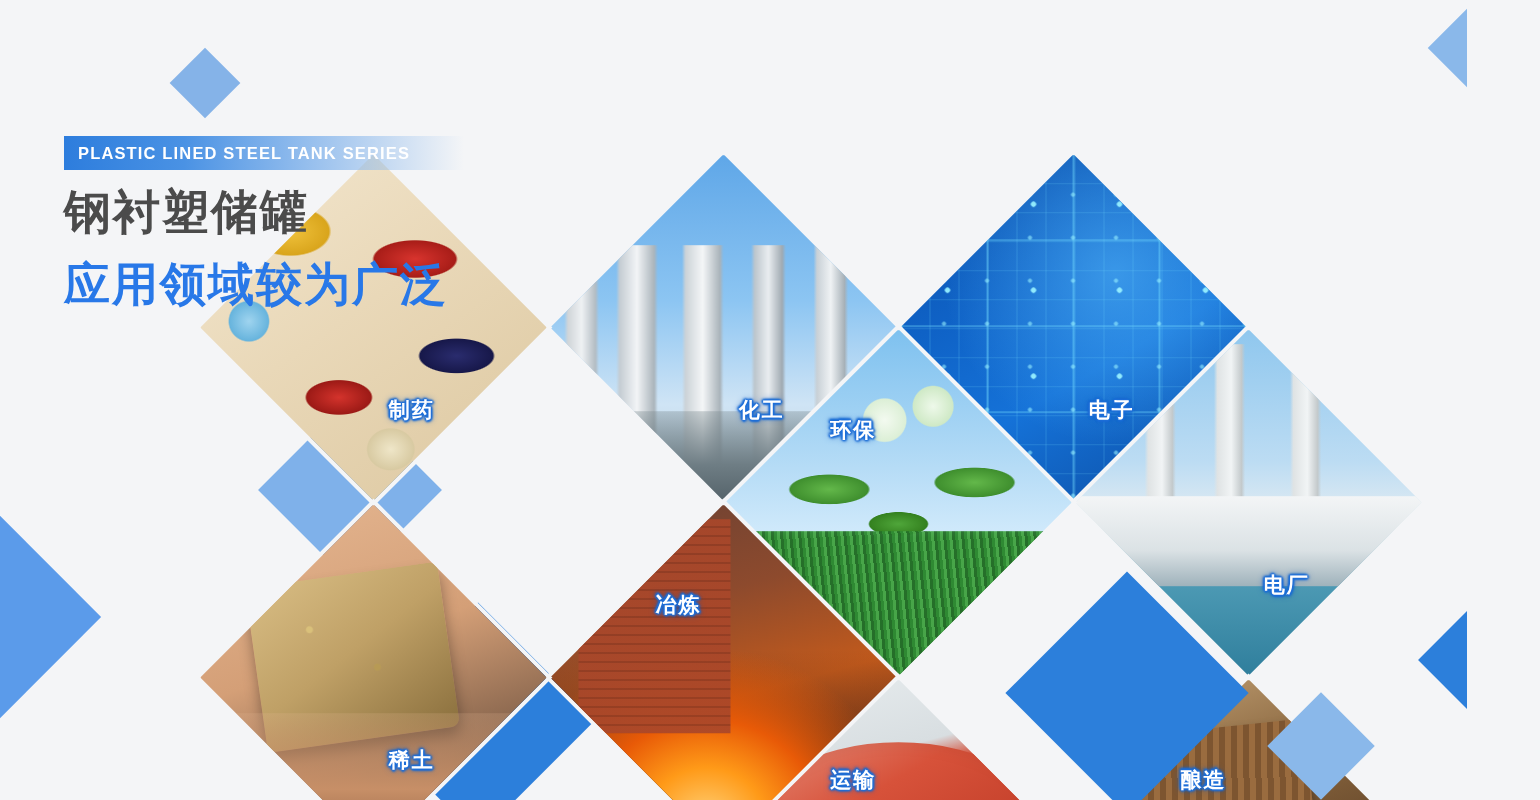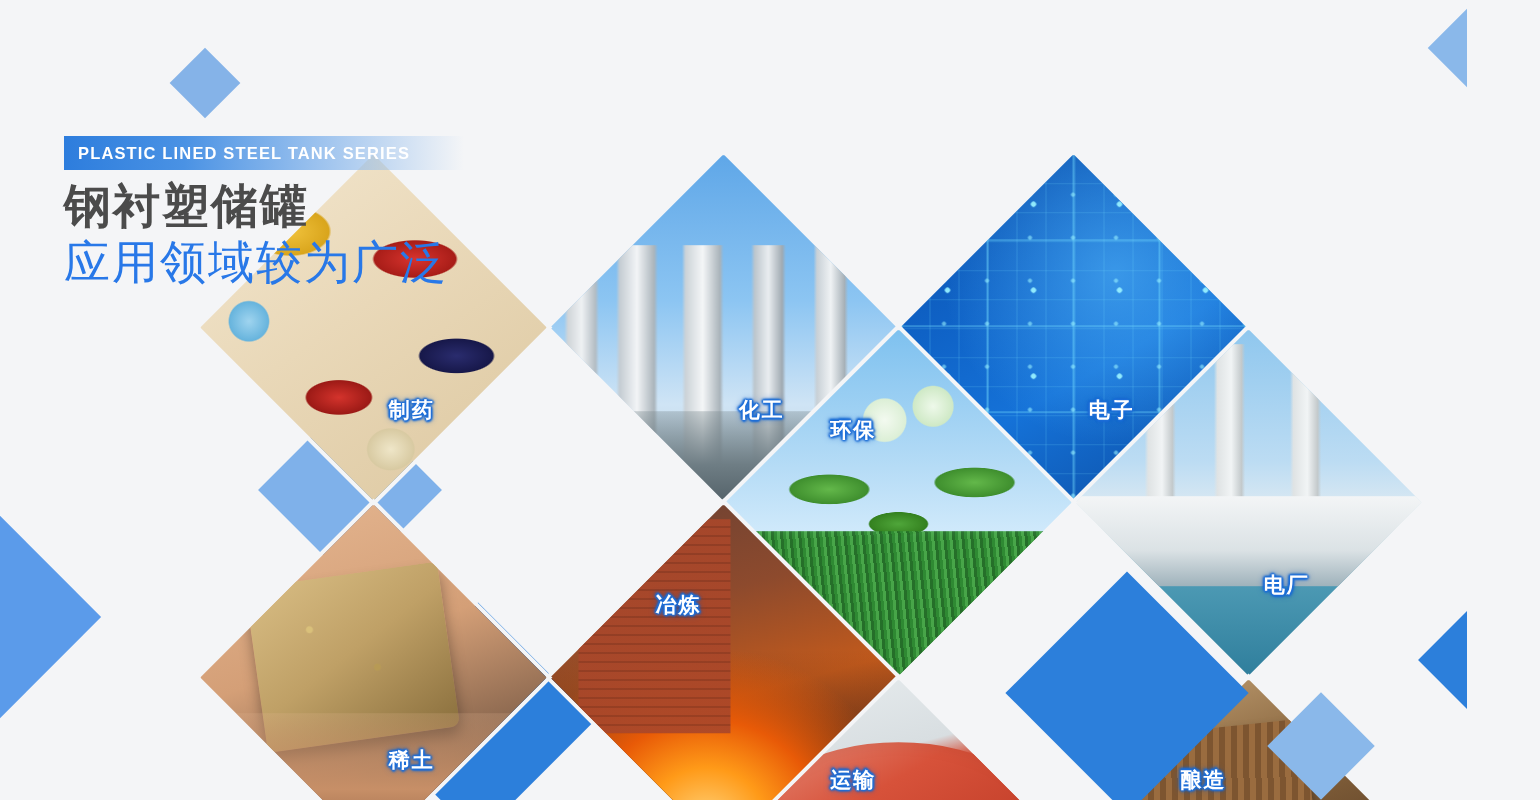--- a/index.html
+++ b/index.html
@@ -22,25 +22,25 @@
   }
   .eyebrow-bg{
     position:absolute;left:0;top:0;height:34px;width:400px;
     background:linear-gradient(90deg,#2d7ddd 0%,#4a92e4 30%,#93bded 60%,rgba(238,241,245,0) 100%);
   }
   .eyebrow-txt{
     position:relative;z-index:2;color:#ffffff;font-size:16.5px;font-weight:700;
     letter-spacing:1.15px;padding-left:14px;white-space:nowrap;
   }
   .t1{
-    margin-top:10px;color:#4b4b4b;font-size:47px;font-weight:700;
+    margin-top:16px;color:#4b4b4b;font-size:47px;font-weight:700;
     letter-spacing:2px;line-height:1.12;white-space:nowrap;
   }
   .t2{
-    margin-top:4px;color:#2878e8;font-size:46px;font-weight:400;
+    margin-top:20px;color:#2878e8;font-size:46px;font-weight:700;
     letter-spacing:2px;line-height:1.12;white-space:nowrap;
   }
   .desc{
     margin-top:16px;color:#5d5d5d;font-size:16.5px;letter-spacing:.4px;
     white-space:nowrap;
   }
 
   
   #mosaic{position:absolute;left:0;top:0;width:1540px;height:800px;z-index:4;}
   .tile{

